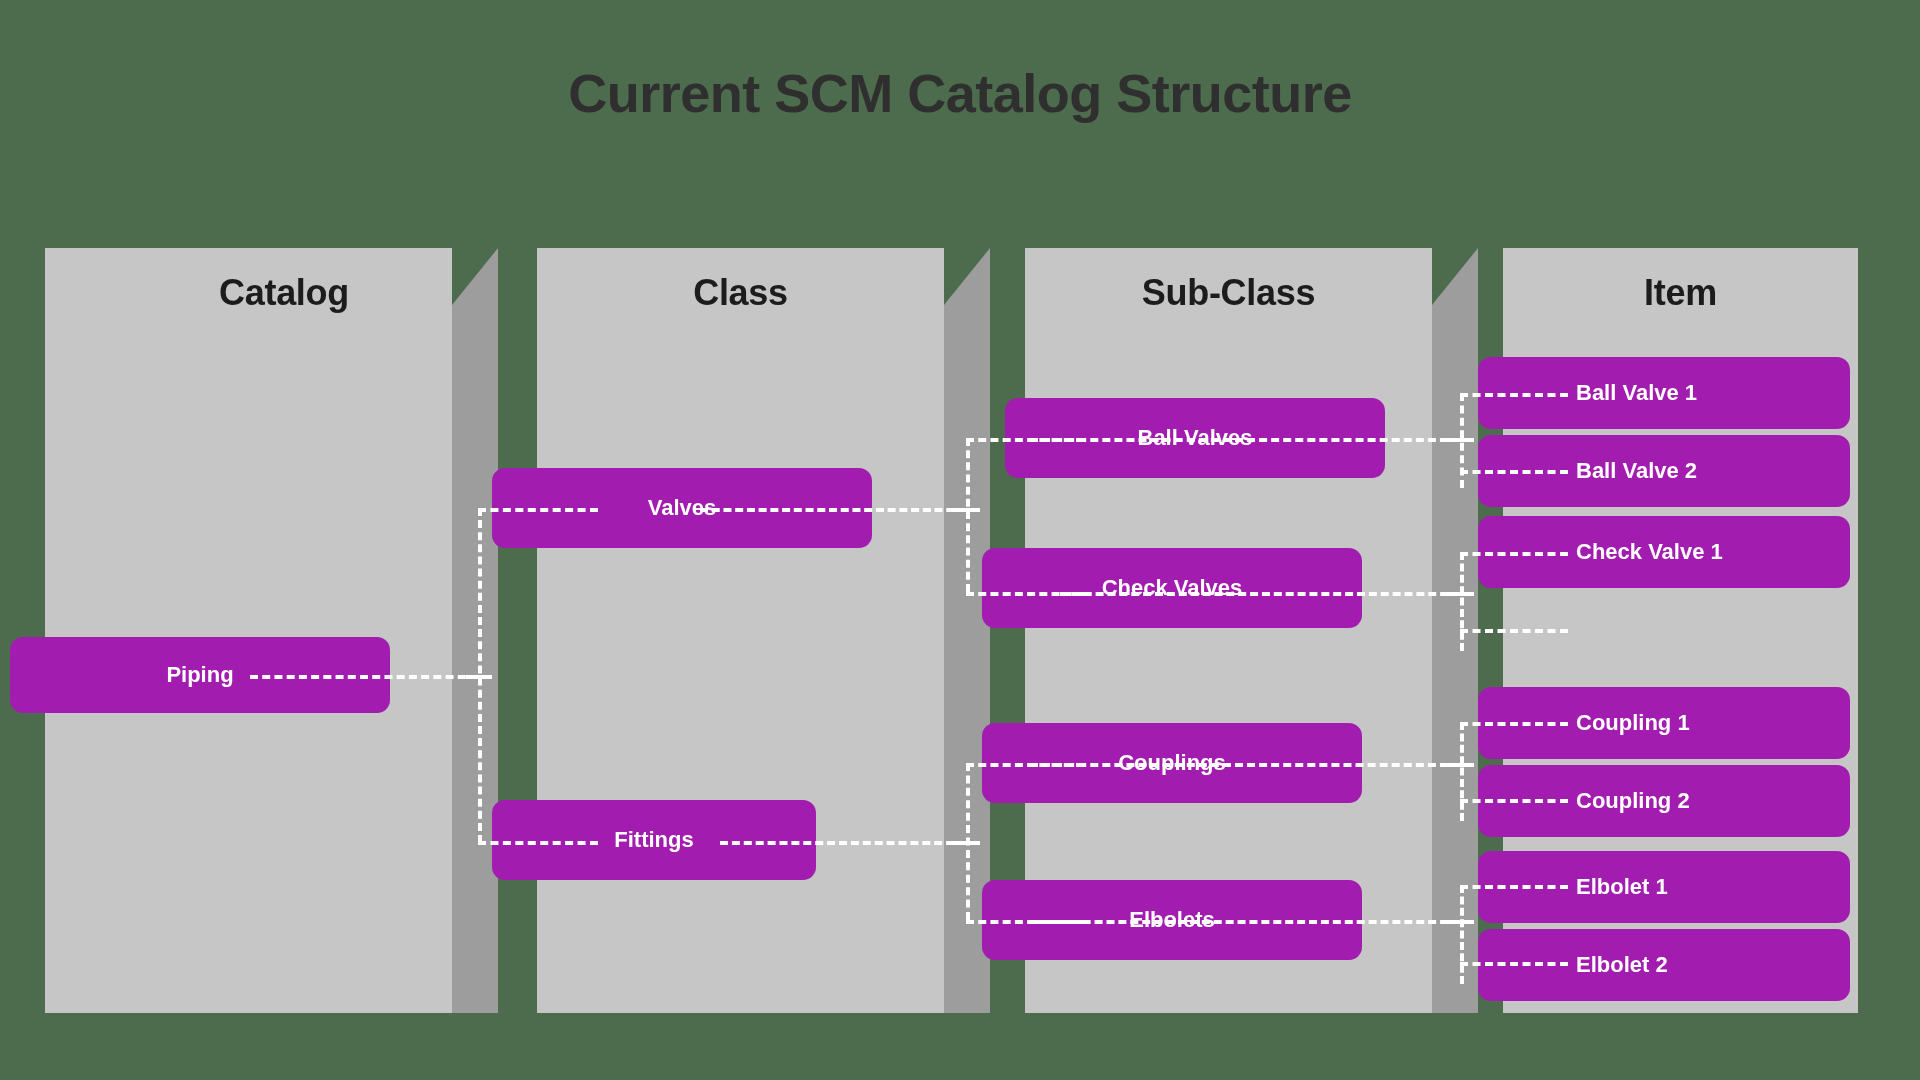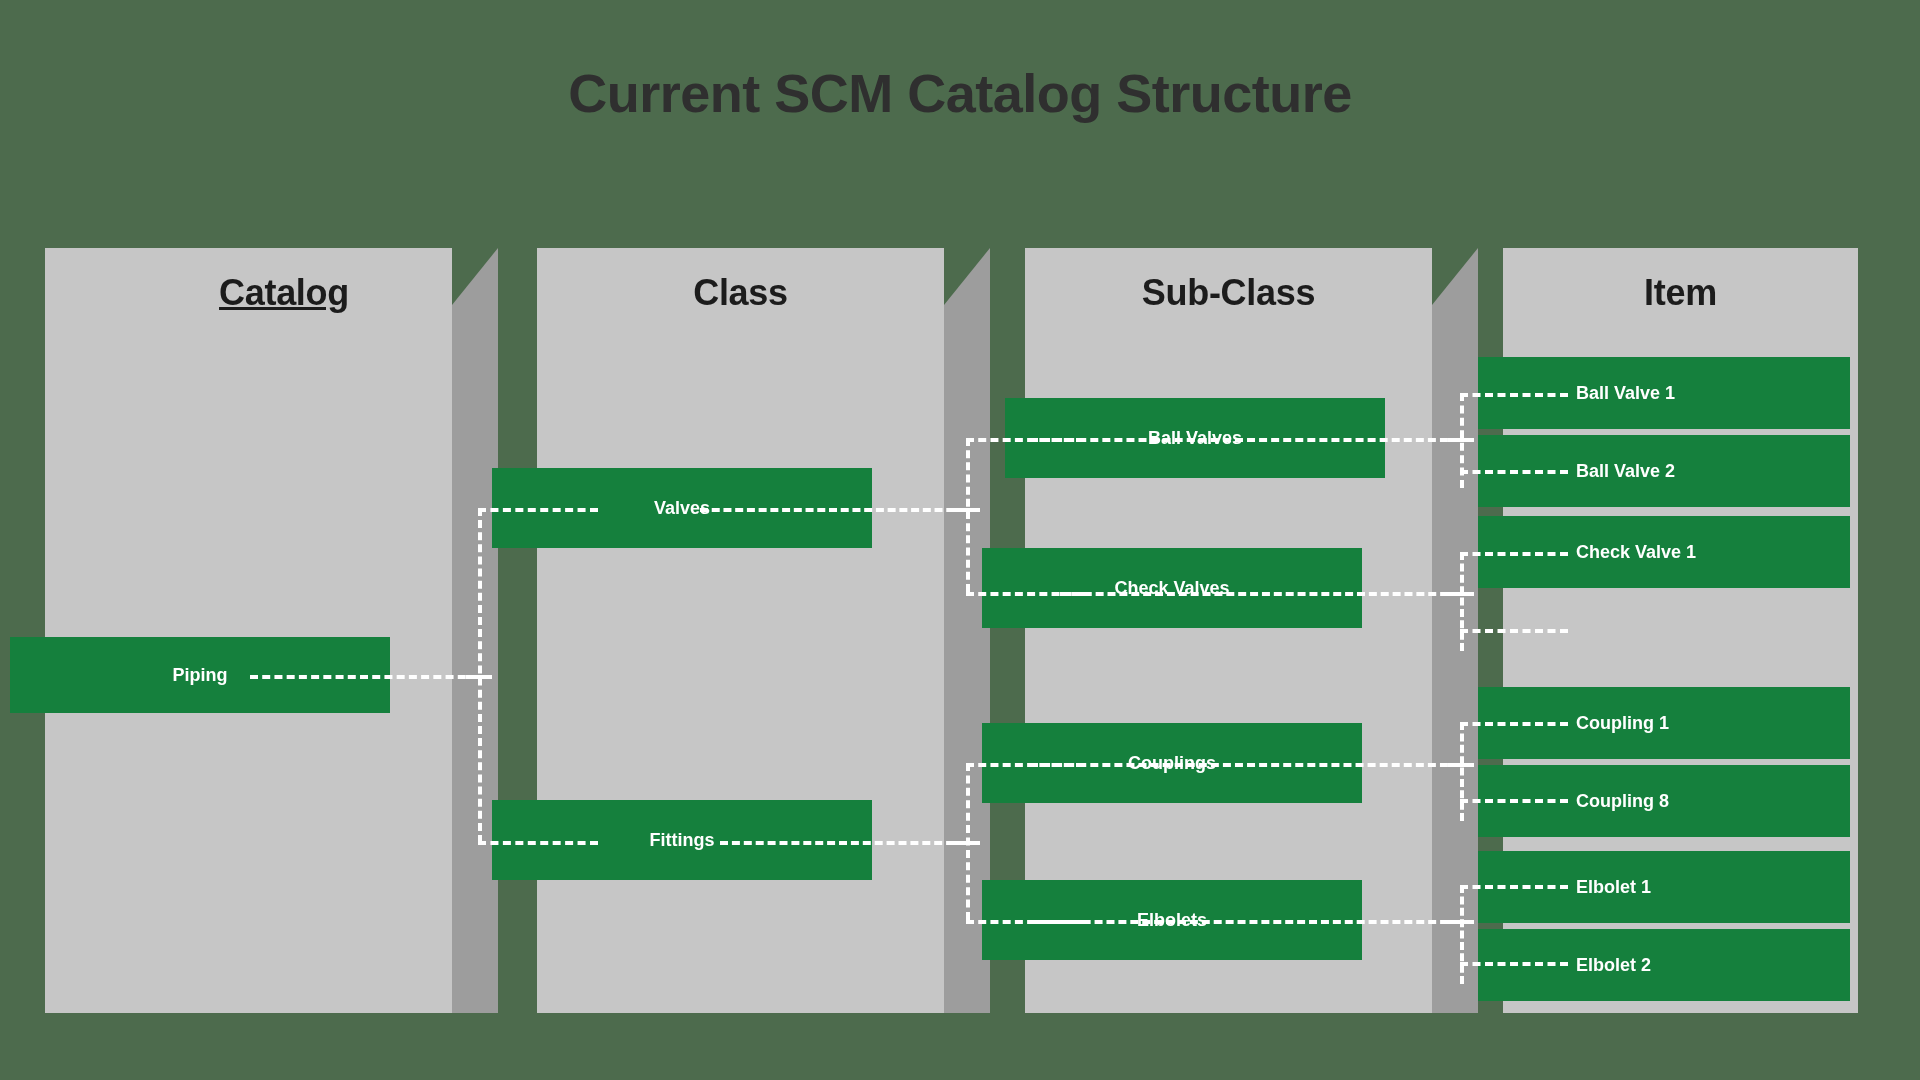--- a/index.html
+++ b/index.html
@@ -35,28 +35,29 @@
     text-align:center;
     font-size:36px;
     font-weight:bold;
     color:#1c1c1c;
     letter-spacing:-0.3px;
   }
 
   
   .node {
     position:absolute;
-    background:#15803d;
+    background:#a21caf;
     color:#ffffff;
-    font-size:18px;
+    font-size:22px;
     font-weight:bold;
     display:flex;
     align-items:center;
     z-index:6;
     white-space:nowrap;
+    border-radius:13px;
   }
   .node.center { justify-content:center; }
   .node.left   { justify-content:flex-start; }
 
   
   .h-line {
     position:absolute;
     height:0;
     border-top:4px dashed #ffffff;
     z-index:7;
@@ -89,21 +90,21 @@
     <polygon points="452,248 498,248 452,305" fill="#4d6b4d"></polygon>
 
     <polygon points="944,248 990,248 990,1013 944,1013" fill="#9d9d9d"></polygon>
     <polygon points="944,248 990,248 944,305" fill="#4d6b4d"></polygon>
 
     <polygon points="1432,248 1478,248 1478,1013 1432,1013" fill="#9d9d9d"></polygon>
     <polygon points="1432,248 1478,248 1432,305" fill="#4d6b4d"></polygon>
   </svg>
 
   <div class="panel-face" style="left:45px; top:248px; width:407px; height:765px; z-index:2;"></div>
-  <div class="panel-head" style="left:45px; top:272px; width:478px; z-index:3;text-decoration:underline;">Catalog</div>
+  <div class="panel-head" style="left:45px; top:272px; width:478px; z-index:3;">Catalog</div>
 
   <div class="panel-face" style="left:537px; top:248px; width:407px; height:765px; z-index:2;"></div>
   <div class="panel-head" style="left:537px; top:272px; width:407px; z-index:3;">Class</div>
 
   <div class="panel-face" style="left:1025px; top:248px; width:407px; height:765px; z-index:2;"></div>
   <div class="panel-head" style="left:1025px; top:272px; width:407px; z-index:3;">Sub-Class</div>
 
   <div class="panel-face" style="left:1503px; top:248px; width:355px; height:765px; z-index:2;"></div>
   <div class="panel-head" style="left:1503px; top:272px; width:355px; z-index:3;">Item</div>
 
@@ -149,21 +150,21 @@
   <div class="h-line" style="left:1460px; top:885px; width:108px;"></div>
   <div class="h-line" style="left:1460px; top:962px; width:108px;"></div>
 
   <div class="node center" style="left:10px; top:637px; width:380px; height:76px;align-items:center;">
     <span>Piping</span>
   </div>
 
   <div class="node center" style="left:492px; top:468px; width:380px; height:80px;">
     <span>Valves</span>
   </div>
-  <div class="node center" style="left:492px; top:800px; width:380px; height:80px;">
+  <div class="node center" style="left:492px; top:800px; width:324px; height:80px;">
     <span>Fittings</span>
   </div>
 
   <div class="node center" style="left:982px; top:398px; width:380px; height:80px;margin-left:23px;">
     <span>Ball Valves</span>
   </div>
   <div class="node center" style="left:982px; top:548px; width:380px; height:80px;">
     <span>Check Valves</span>
   </div>
   <div class="node center" style="left:982px; top:723px; width:380px; height:80px;">
@@ -179,21 +180,21 @@
   <div class="node left" style="left:1478px; top:435px; width:372px; height:72px; padding-left:98px;">
     <span>Ball Valve 2</span>
   </div>
   <div class="node left" style="left:1478px; top:516px; width:372px; height:72px; padding-left:98px;">
     <span>Check Valve 1</span>
   </div>
   <div class="node left" style="left:1478px; top:687px; width:372px; height:72px; padding-left:98px;">
     <span>Coupling 1</span>
   </div>
   <div class="node left" style="left:1478px; top:765px; width:372px; height:72px; padding-left:98px;">
-    <span>Coupling 8</span>
+    <span>Coupling 2</span>
   </div>
   <div class="node left" style="left:1478px; top:851px; width:372px; height:72px; padding-left:98px;">
     <span>Elbolet 1</span>
   </div>
   <div class="node left" style="left:1478px; top:929px; width:372px; height:72px; padding-left:98px;">
     <span>Elbolet 2</span>
   </div>
 
 </div>
 

